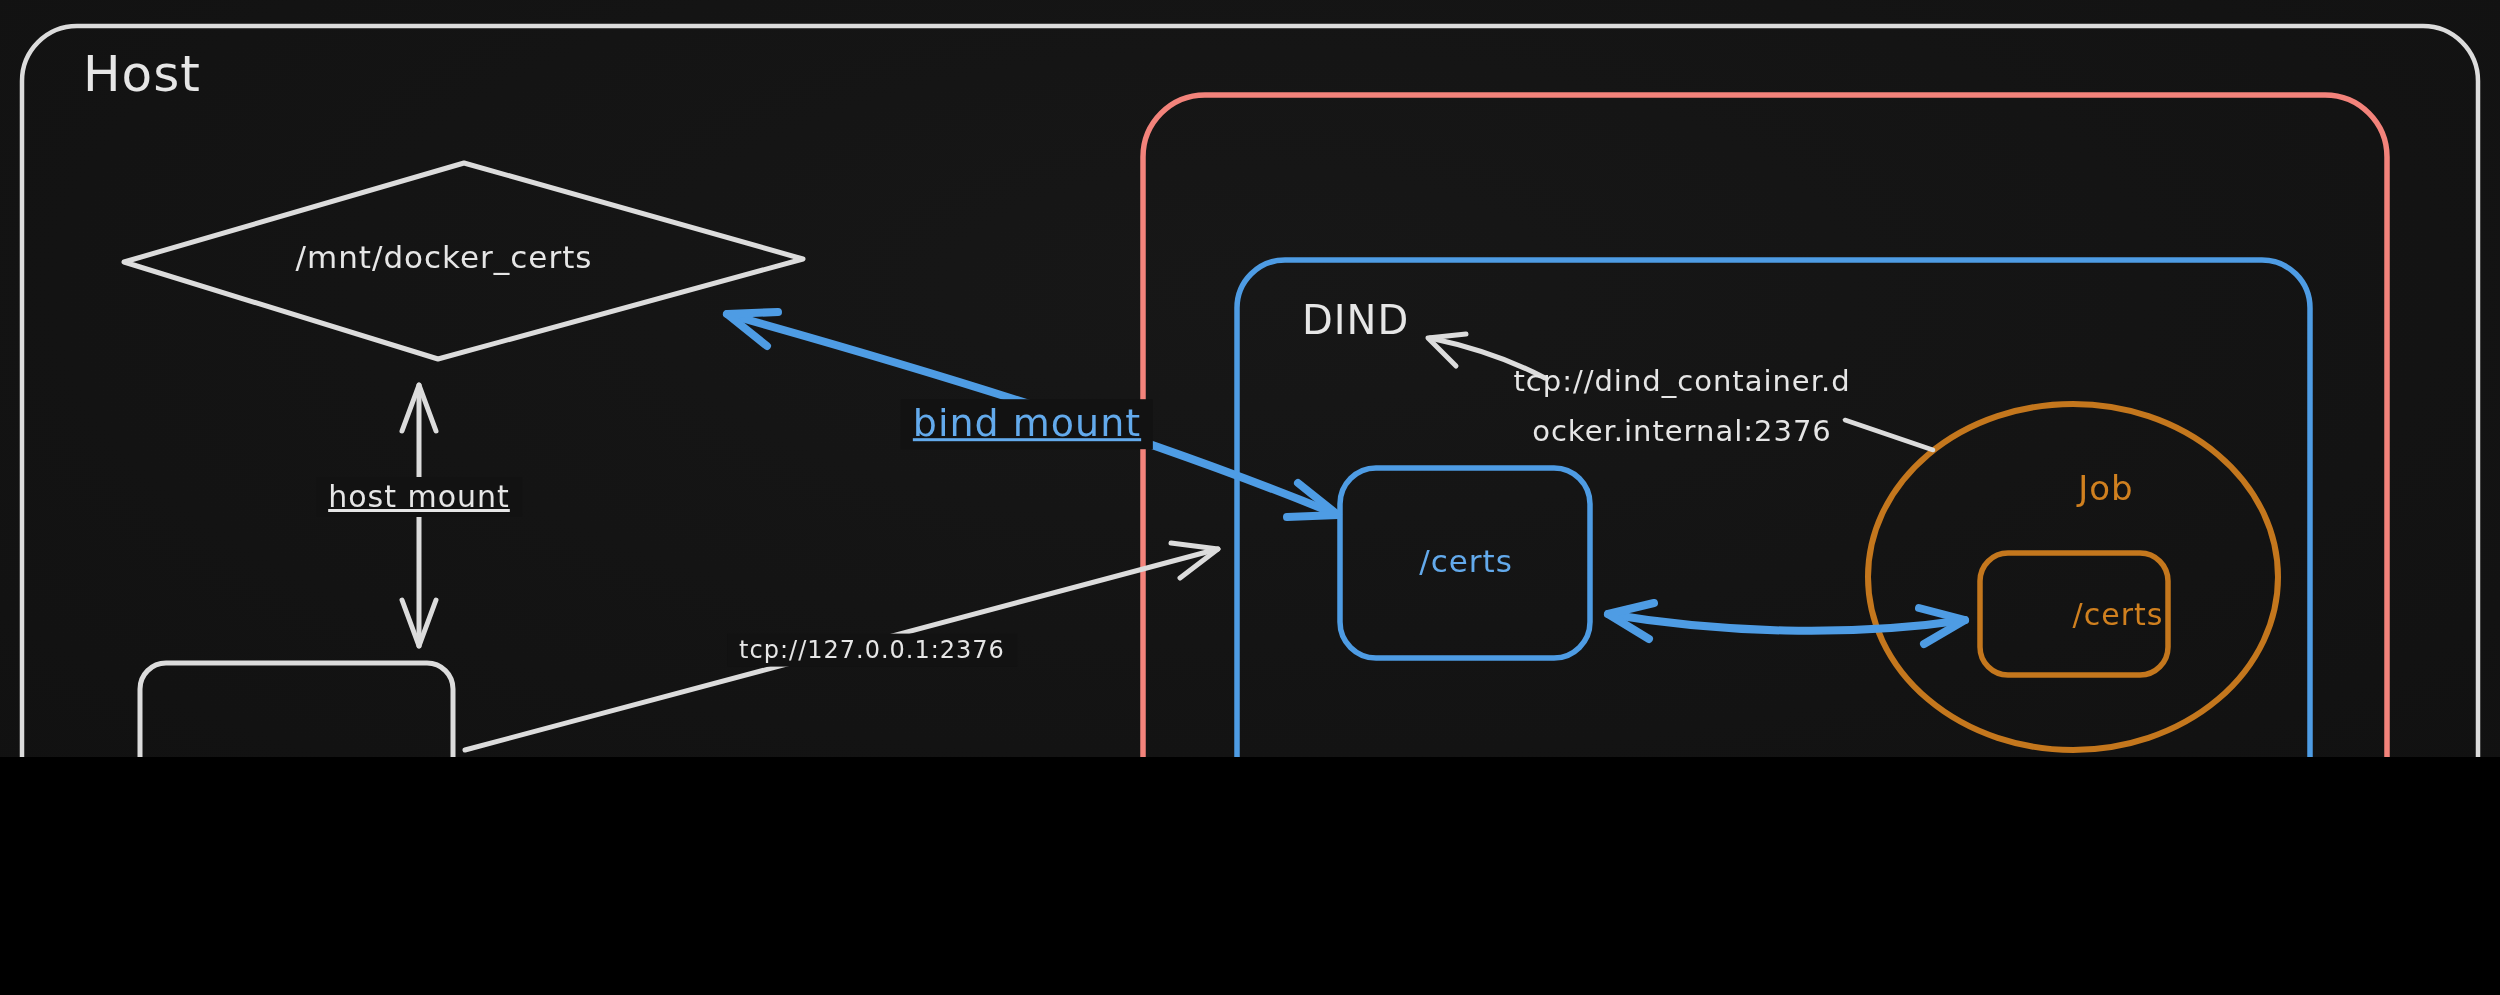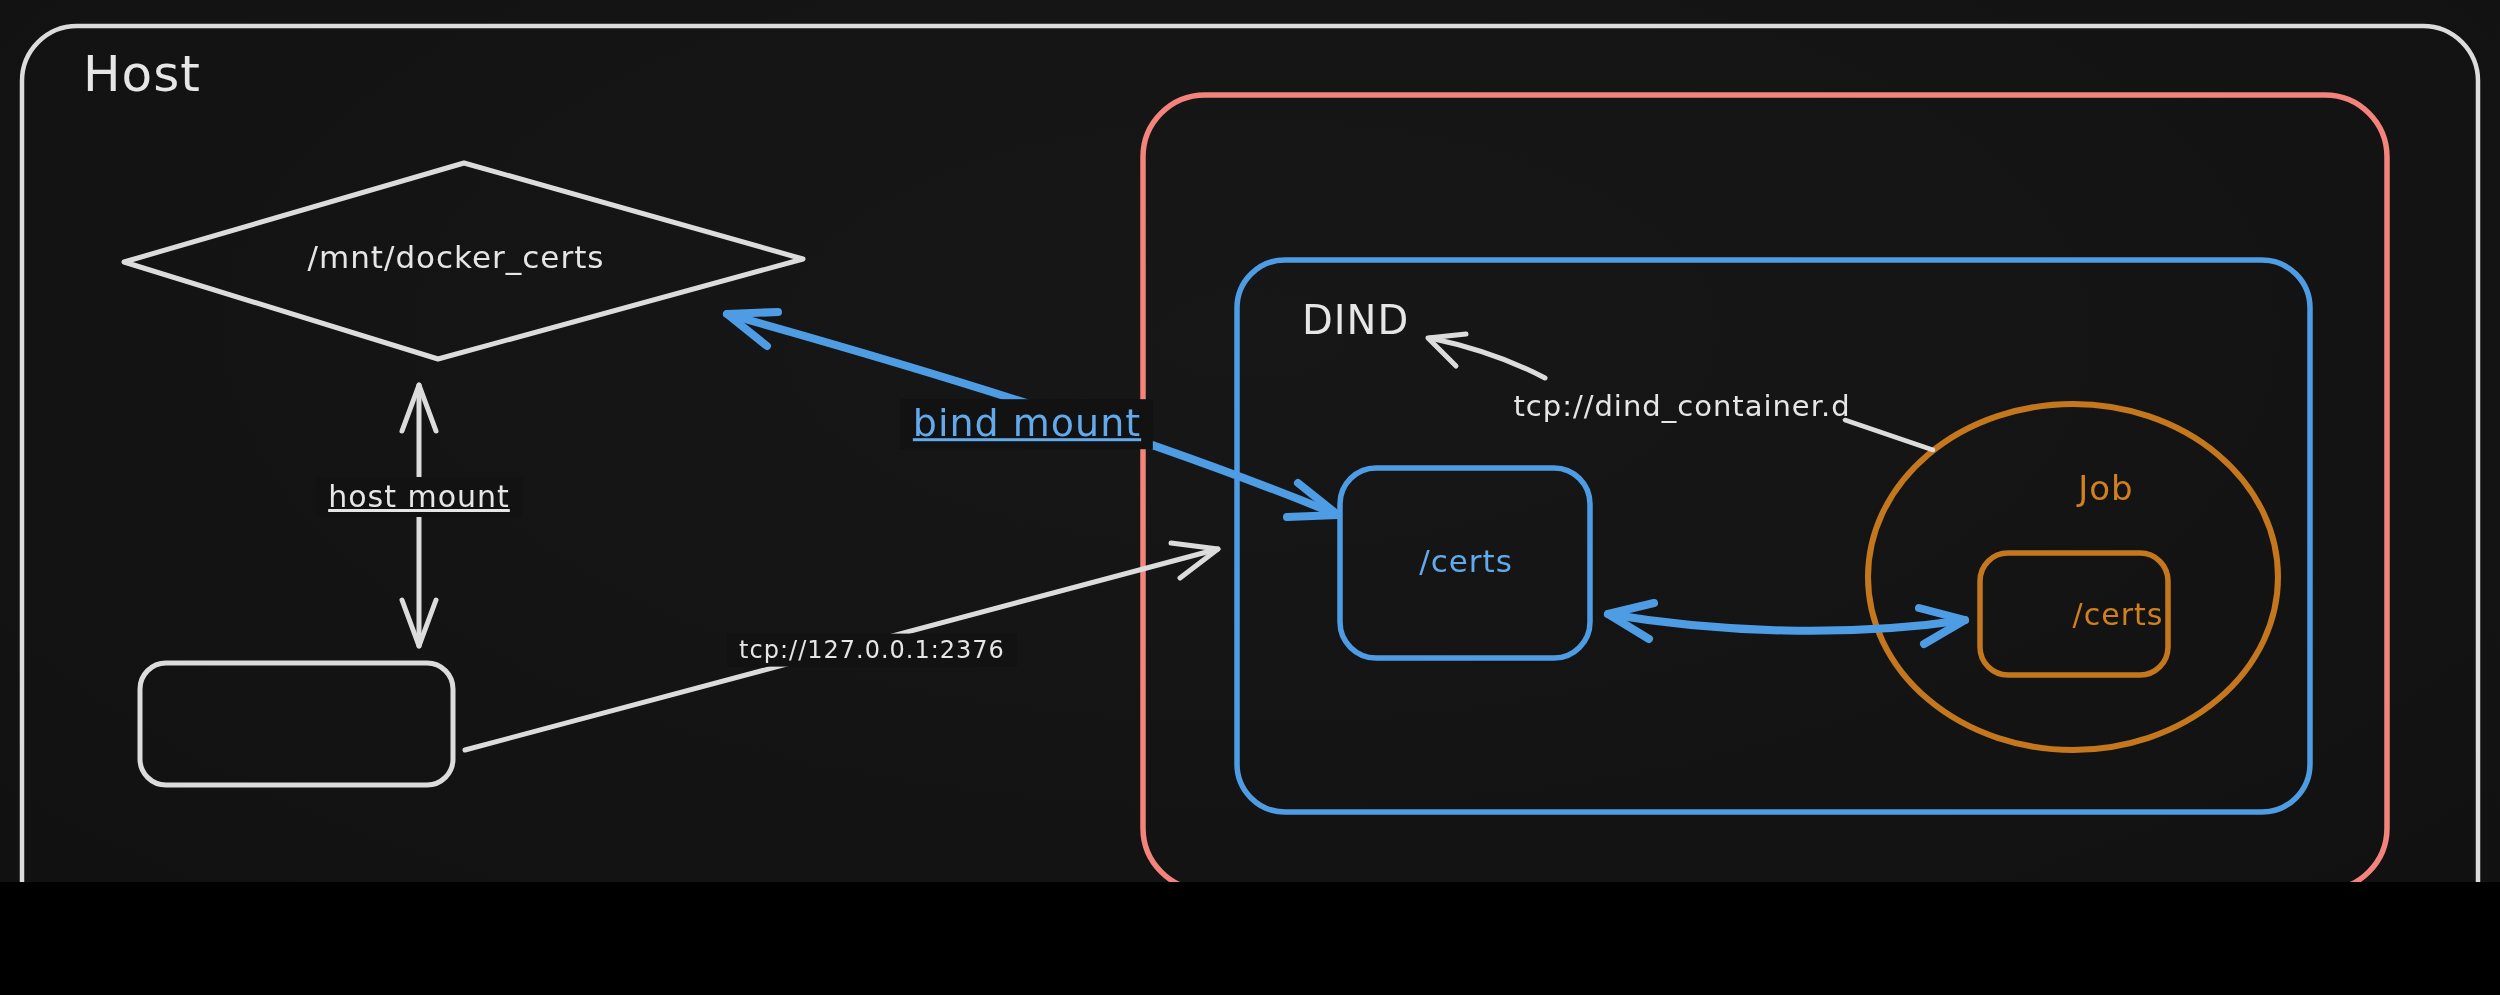--- a/index.html
+++ b/index.html
@@ -1,18 +1,18 @@
 <!DOCTYPE html>
 <html><head>
 <meta charset="utf-8">
 <style>
   html,body{margin:0;padding:0;background:#000;}
   #stage{
     position:relative;
-    width:2500px;height:882px;
+    width:2500px;height:757px;
     overflow:hidden;
     background:radial-gradient(130% 170% at 50% 38%, #171717 0%, #111111 55%, #0a0a0a 82%, #000000 100%);
     font-family:"DejaVu Sans", sans-serif;
   }
   #shapes{position:absolute;left:0;top:0;width:2500px;height:995px;}
   .label{
     position:absolute;
     color:#e6e6e6;
     letter-spacing:1px;
     white-space:nowrap;
@@ -77,35 +77,36 @@
 
     <g class="st-blue" stroke-width="8">
       <path d="M1608,614 C1720,633 1850,637 1965,620"></path>
       <path d="M1649,639 L1608,614 L1654,603"></path>
       <path d="M1924,644 L1965,620 L1919,608"></path>
     </g>
   </svg>
 
   <div class="label" style="left:83px;top:44px;font-size:50px;">Host</div>
 
-  <div class="label center" style="left:456px;top:258px;font-size:31px;">/mnt/docker_certs</div>
+  <div class="label center" style="left:444px;top:258px;font-size:31px;">/mnt/docker_certs</div>
 
   <div class="label center gapbg" style="left:419px;top:497px;font-size:30px;text-decoration:underline;">host mount</div>
 
 
   <div class="label center gapbg" style="left:872px;top:650px;font-size:24px;">tcp://127.0.0.1:2376</div>
 
   <div class="label center gapbg blue-text" style="left:1027px;top:424px;font-size:38px;text-decoration:underline;">bind mount</div>
 
 
   <div class="label" style="left:1302px;top:296px;font-size:40px;">DIND</div>
 
   <div class="label center blue-text" style="left:1466px;top:562px;font-size:31px;">/certs</div>
 
   <div class="label center" style="left:1682px;top:406px;font-size:29px;line-height:50px;">
     <div>tcp://dind_container.d</div>
+    <div>ocker.internal:2376</div>
   </div>
 
   <div class="label center orange-text" style="left:2062px;top:488px;font-size:34px;">Job</div>
 
   <div class="label center orange-text" style="left:2074px;top:615px;font-size:30px;">/certs</div>
 
 </div>
 
 </body></html>

